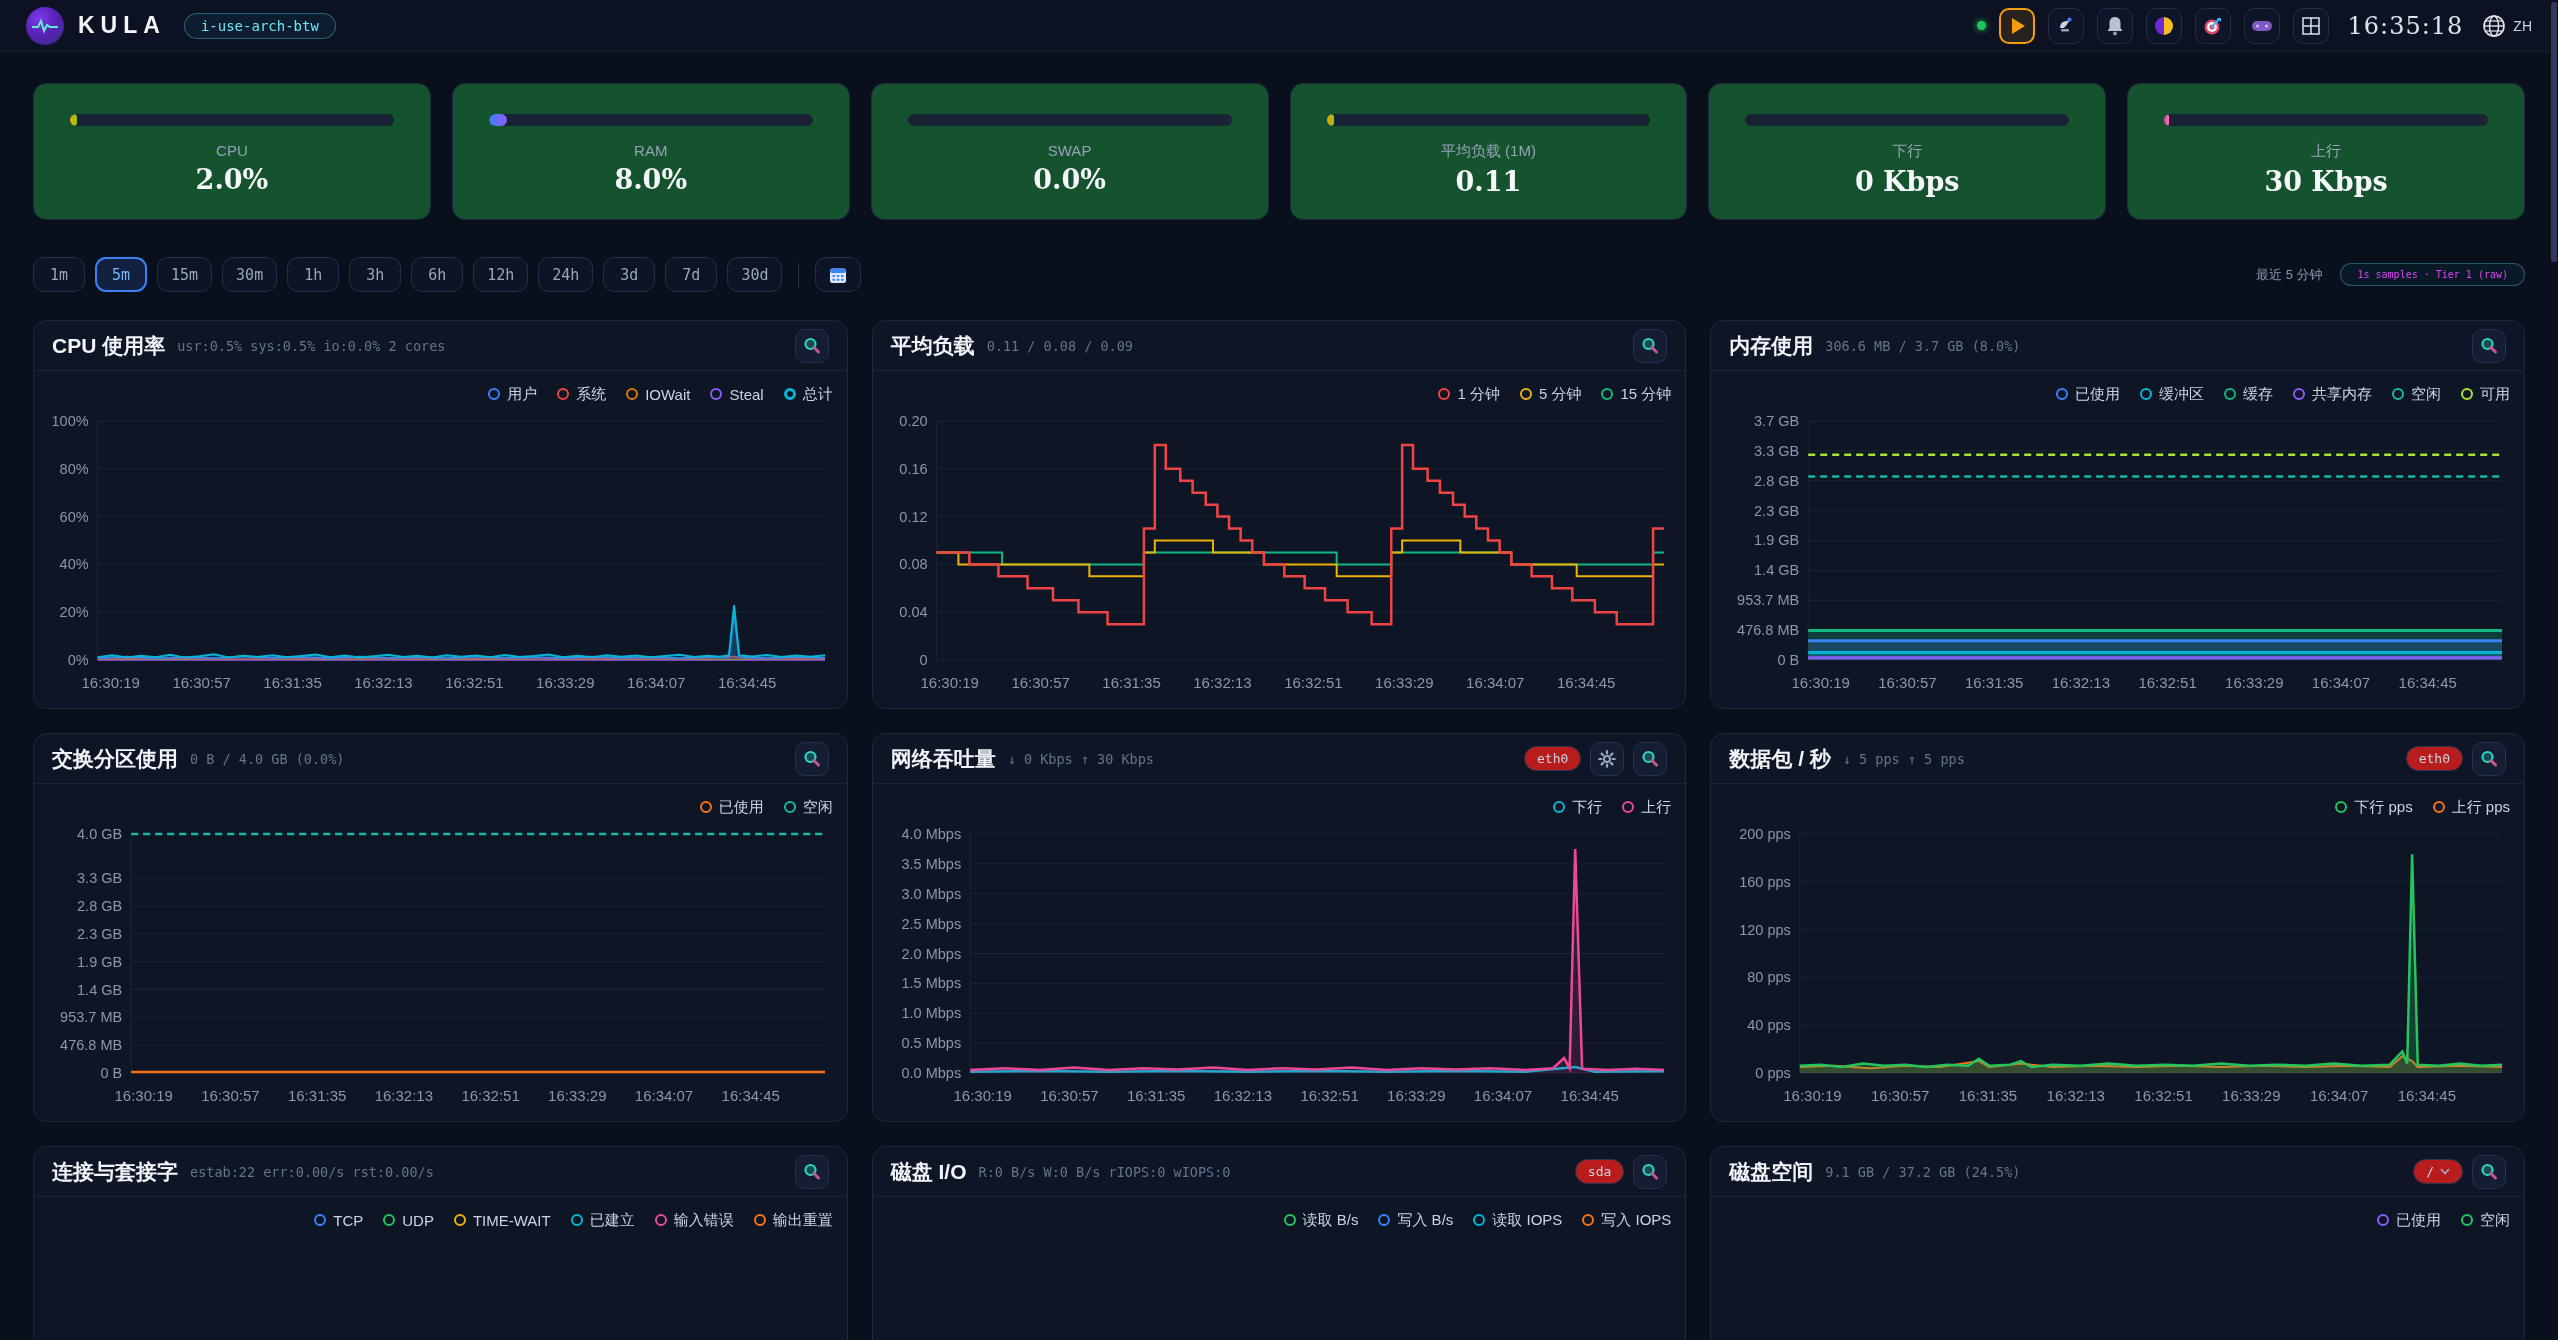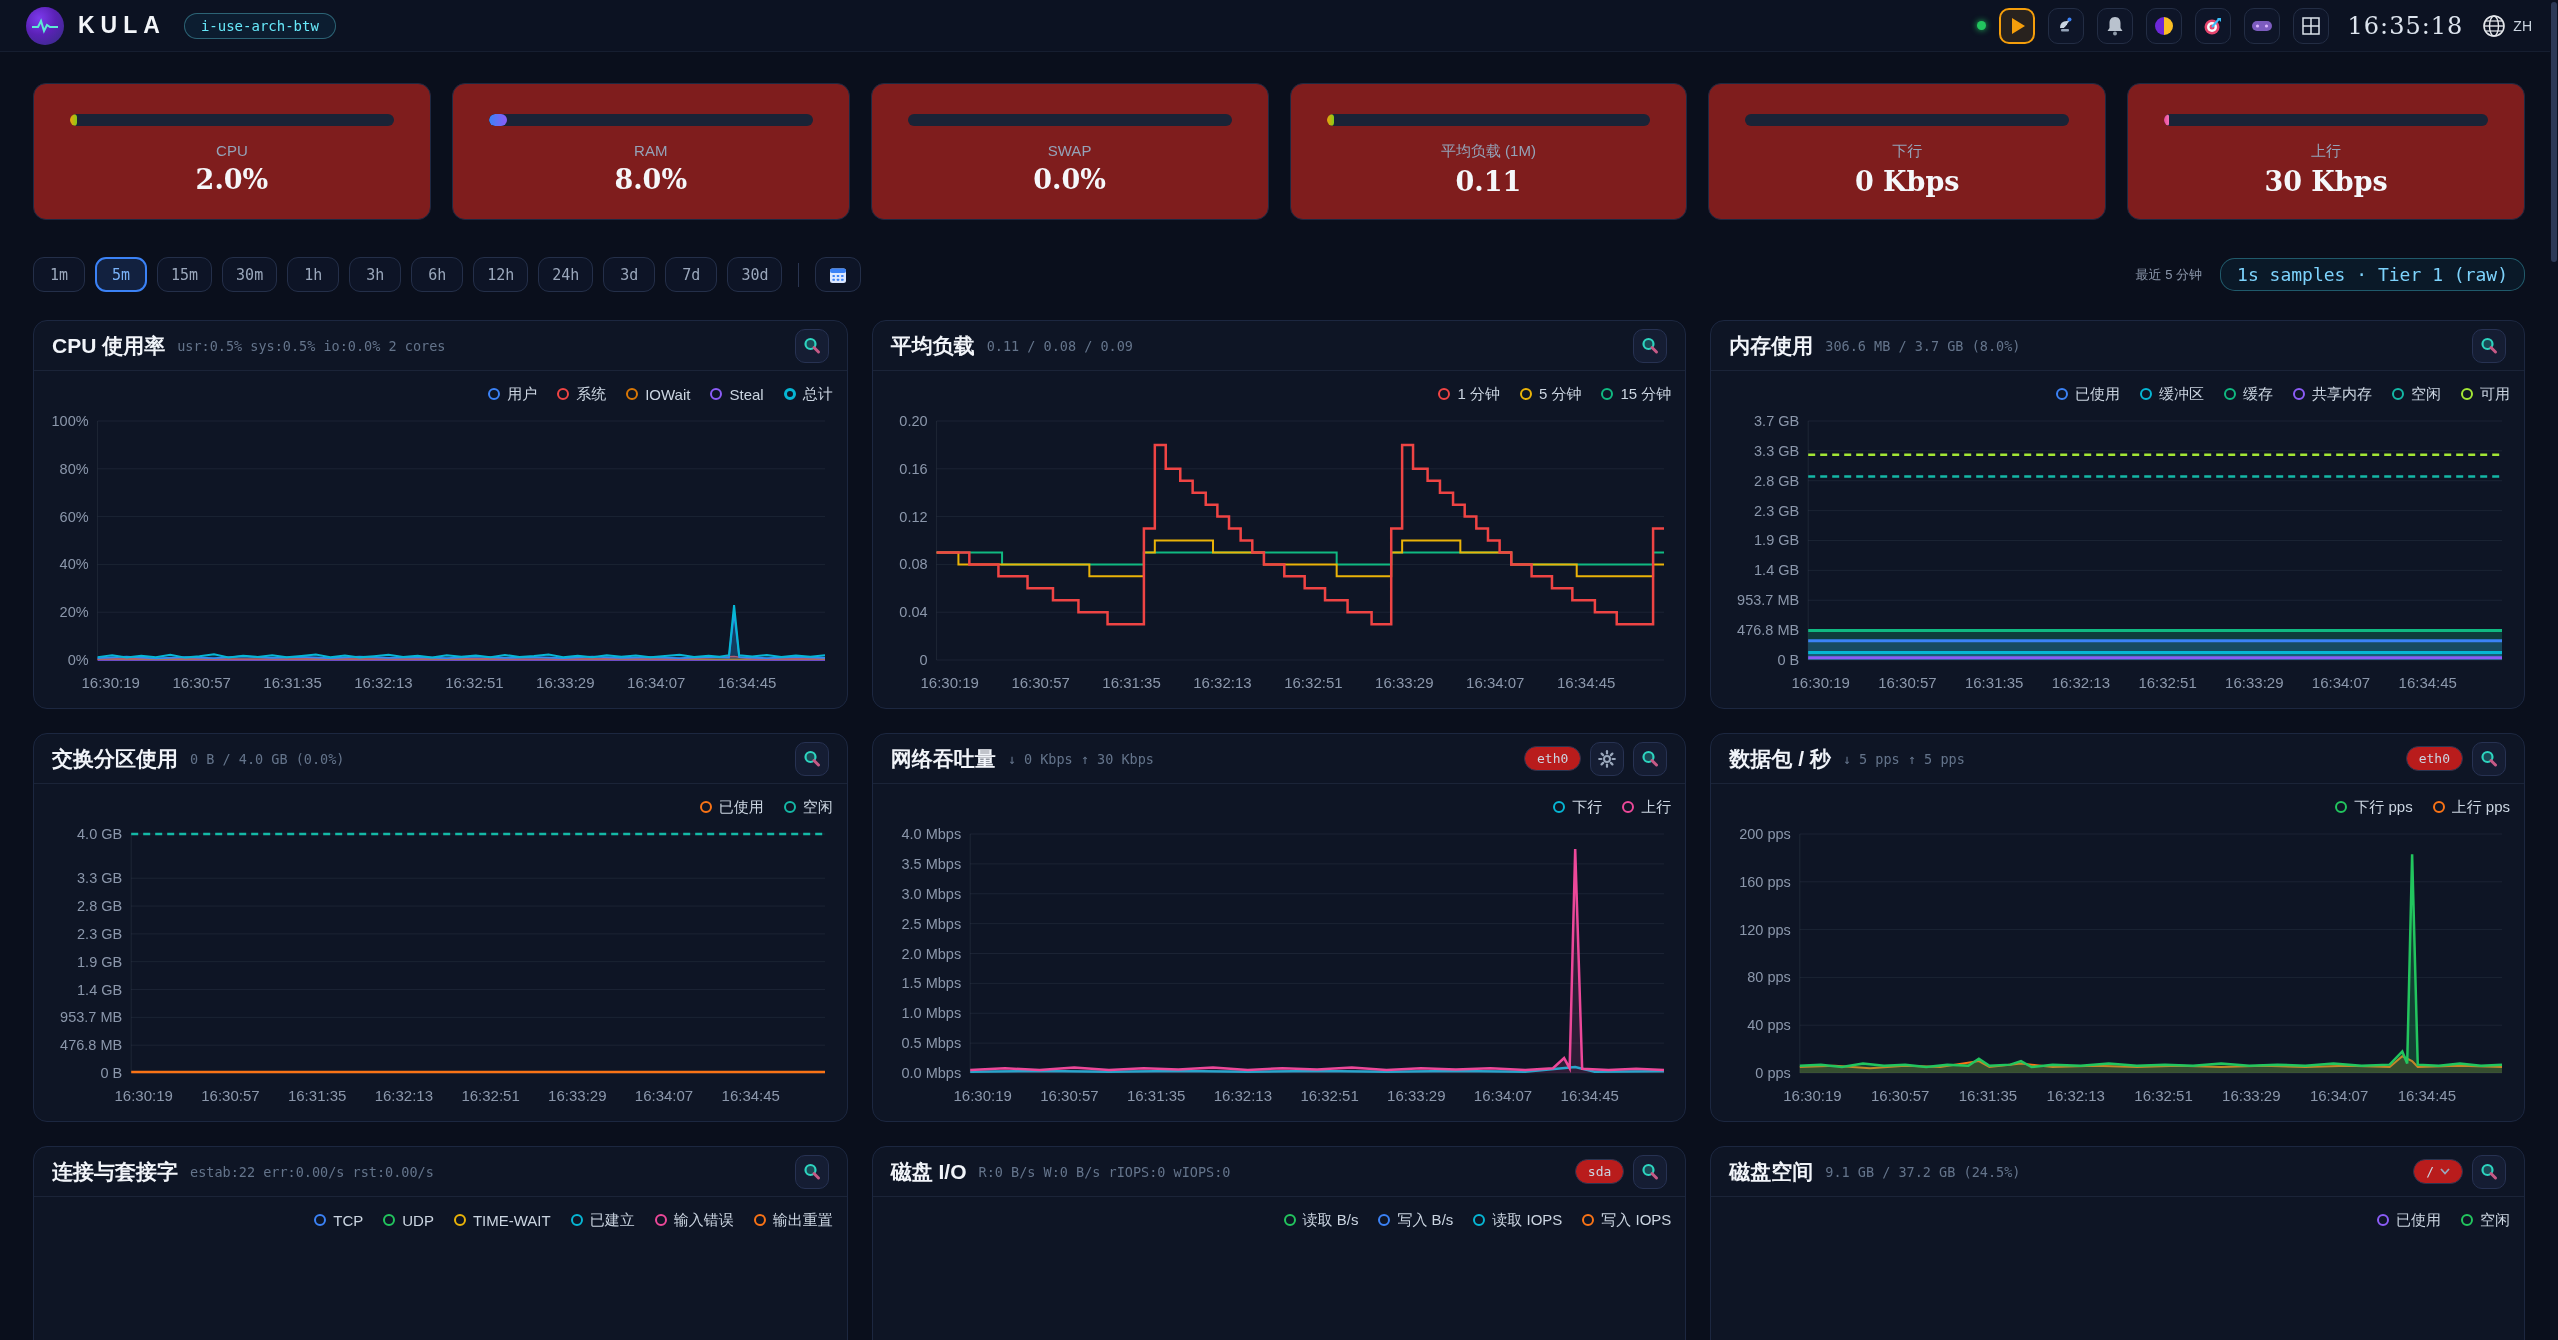--- a/index.html
+++ b/index.html
@@ -19,36 +19,36 @@
   .status-dot { width:9px; height:9px; border-radius:50%; background:#22c55e; box-shadow:0 0 6px #22c55e; }
   .icon-btn { width:36px; height:36px; border-radius:10px; border:1px solid #232d44; background:#0e1528;
     display:flex; align-items:center; justify-content:center; cursor:pointer; }
   .icon-btn.active { border:2px solid #f59e0b; background:rgba(245,158,11,.12); }
   .play-tri { width:0; height:0; border-left:13px solid #f59e0b; border-top:8px solid transparent; border-bottom:8px solid transparent; margin-left:3px; }
   .clock { font-family:"DejaVu Serif", serif; font-size:24px; color:#dde4ee; margin:0 6px; letter-spacing:1px; }
   .lang { display:flex; align-items:center; gap:7px; font-size:14px; color:#cbd5e1; }
   
   .content { padding:0 33px; }
   .stat-row { margin-top:31px; display:grid; grid-template-columns:repeat(6,1fr); gap:21px; }
-  .stat-card { background:#7f1d1d; border:1px solid #1e2942; border-radius:13px; height:137px;
+  .stat-card { background:#14532d; border:1px solid #1e2942; border-radius:13px; height:137px;
     padding:30px 36px 0; text-align:center; }
   .stat-track { height:12px; border-radius:6px; background:#1a2336; overflow:hidden; }
   .stat-fill { height:100%; border-radius:6px; }
   .stat-label { margin-top:16px; font-size:15px; color:#94a3b8; }
   .stat-value { margin-top:5px; font-family:"DejaVu Serif", serif; font-weight:bold; font-size:27px; color:#f5f7fa; }
   
   .time-bar { margin-top:37px; display:flex; align-items:center; gap:10px; }
   .tr-btn { min-width:52px; height:35px; padding:0 13px; border-radius:11px; border:1px solid #242f49;
     background:#0d1426; color:#9aa7bb; font-family:"DejaVu Sans Mono", monospace; font-size:15px;
     display:flex; align-items:center; justify-content:center; cursor:pointer; }
   .tr-btn.selected { border:2px solid #3b82f6; color:#7ab3f9; background:#12213f; }
   .tbar-div { width:1px; height:24px; background:#2a3550; margin:0 6px; }
   .time-bar-right { margin-left:auto; display:flex; align-items:center; gap:18px; }
   .range-label { color:#8b97ab; font-size:13px; }
-  .tier-badge { font-family:"DejaVu Sans Mono", monospace; font-size:18px; color:#7dd3fc;
+  .tier-badge { font-family:"DejaVu Sans Mono", monospace; font-size:10px; color:#d946ef;
     border:1px solid rgba(77,215,232,.35); background:rgba(10,40,60,.4); padding:5px 16px; border-radius:15px;text-align:center; }
   .section-title { margin-top:36px; font-size:21px; font-weight:bold; color:#eef2f7; }
   
   .charts { margin-top:28px; display:grid; grid-template-columns:repeat(3,1fr); gap:24px; grid-auto-rows:389px; }
   .chart-card { background:#0e1525; border:1px solid #1c2740; border-radius:14px; overflow:hidden;
     display:flex; flex-direction:column; }
   .chart-head { height:50px; flex:0 0 50px; display:flex; align-items:center; gap:12px;
     padding:0 18px; border-bottom:1px solid #1b2438; }
   .chart-title { font-size:21px; font-weight:bold; color:#f1f4f9; white-space:nowrap; }
   .chart-sub { font-family:"DejaVu Sans Mono", monospace; font-size:13.5px; color:#64748b; white-space:nowrap;

